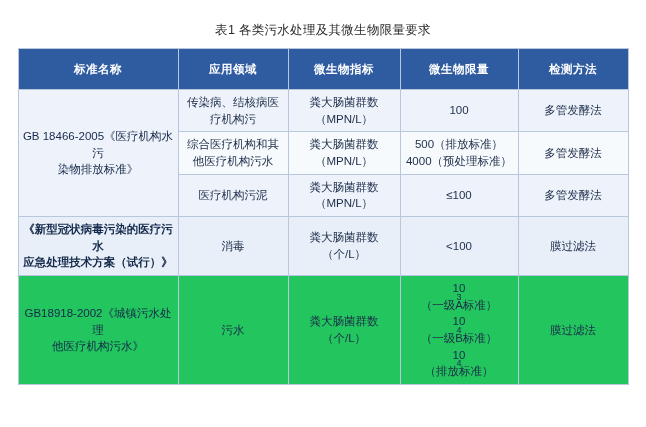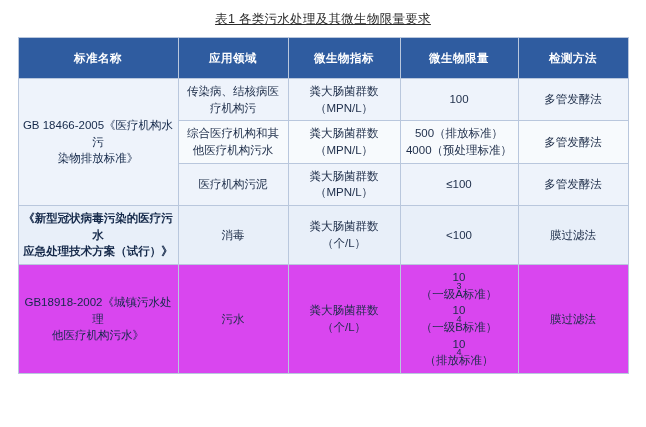--- a/index.html
+++ b/index.html
@@ -17,23 +17,22 @@
   .page {
     width: 646px;
     height: 427px;
     position: relative;
     box-sizing: border-box;
   }
   .caption {
     text-align: center;
     font-size: 12.5px;
     color: #2b2b2b;
-    padding: 11px 0 9px 0;
+    padding: 22px 0 9px 0;
     letter-spacing: 0.3px;
-    text-decoration: underline;
   }
   table.data {
     border-collapse: collapse;
     width: 610px;
     margin: 0 auto;
     table-layout: fixed;
   }
   table.data th, table.data td {
     border: 1px solid #b9c7dd;
     text-align: center;
@@ -54,21 +53,21 @@
   .col-name   { width: 160px; }
   .col-field  { width: 110px; }
   .col-index  { width: 112px; }
   .col-limit  { width: 118px; }
   .col-method { width: 110px; }
 
   
   tr.band-a td { background: #eef3fb; }
   tr.band-b td { background: #f7fafd; }
   tr.band-c td { background: #e8eff9; }
-  tr.band-d td { background: #d946ef; }
+  tr.band-d td { background: #22c55e; }
 
   td.name-cell {
     font-weight: normal;
     color: #15294a;
     font-size: 11.5px;
     padding: 6px 8px;
     line-height: 1.5;
   }
   td.name-cell.light {
     font-weight: bold;

